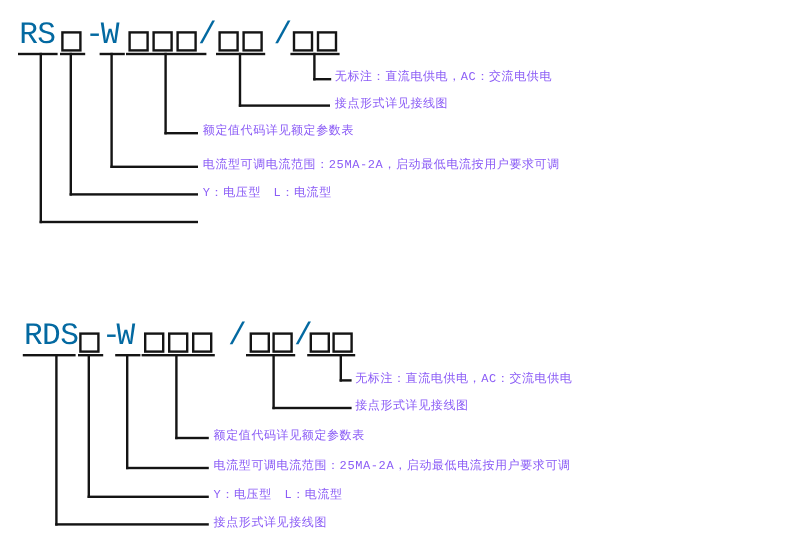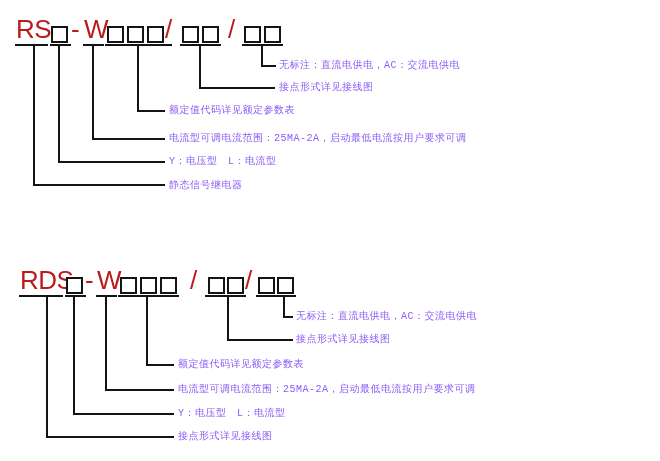--- a/index.html
+++ b/index.html
@@ -1,20 +1,20 @@
 <!DOCTYPE html>
 <html><head>
 <meta charset="utf-8">
 <style>
   html,body{margin:0;padding:0;background:#ffffff;}
   .canvas{position:relative;width:660px;height:461px;background:#ffffff;overflow:hidden;
           font-family:"Liberation Serif", serif;color:#141414;}
   .sec{position:absolute;left:0;top:0;width:660px;height:461px;}
-  .code-text{position:absolute;font-family:Liberation Sans, sans-serif;font-size:26px;
-             line-height:28px;letter-spacing:-0.5px;color:#b91c1c;white-space:pre;}
+  .code-text{position:absolute;font-family:Liberation Mono, monospace;font-size:26px;
+             line-height:28px;letter-spacing:-0.5px;color:#0369a1;white-space:pre;}
   .box{position:absolute;width:13px;height:13px;border:2px solid #141414;background:#ffffff;}
   .hline{position:absolute;height:2px;background:#141414;}
   .vline{position:absolute;width:2px;background:#141414;}
   .label{position:absolute;font-family:Liberation Mono, monospace;font-size:10px;
          line-height:16px;letter-spacing:0.5px;color:#8b5cf6;white-space:pre;}
 </style>
 </head>
 <body>
 
 <div class="canvas">
@@ -54,21 +54,20 @@
     <div class="hline" style="left:137px;top:110px;width:28px;"></div>
     <div class="hline" style="left:92px;top:138px;width:73px;"></div>
     <div class="hline" style="left:58px;top:161px;width:107px;"></div>
     <div class="hline" style="left:33px;top:184px;width:132px;"></div>
 
     <span class="label" style="left:279px;top:58px;">无标注：直流电供电，AC：交流电供电</span>
     <span class="label" style="left:279px;top:80px;">接点形式详见接线图</span>
     <span class="label" style="left:169px;top:103px;">额定值代码详见额定参数表</span>
     <span class="label" style="left:169px;top:131px;">电流型可调电流范围：25MA-2A，启动最低电流按用户要求可调</span>
     <span class="label" style="left:169px;top:154px;">Y：电压型　L：电流型</span>
-    <span class="label" style="left:169px;top:178px;">静态信号继电器</span>
   </div>
 
   <div class="sec">
 
     <span class="code-text" style="left:20px;top:266px;">RDS</span>
     <span class="box" style="left:66px;top:277px;"></span>
     <span class="code-text" style="left:85px;top:266px;">-</span>
     <span class="code-text" style="left:97px;top:266px;">W</span>
     <span class="box" style="left:120px;top:277px;"></span>
     <span class="box" style="left:140px;top:277px;"></span>

